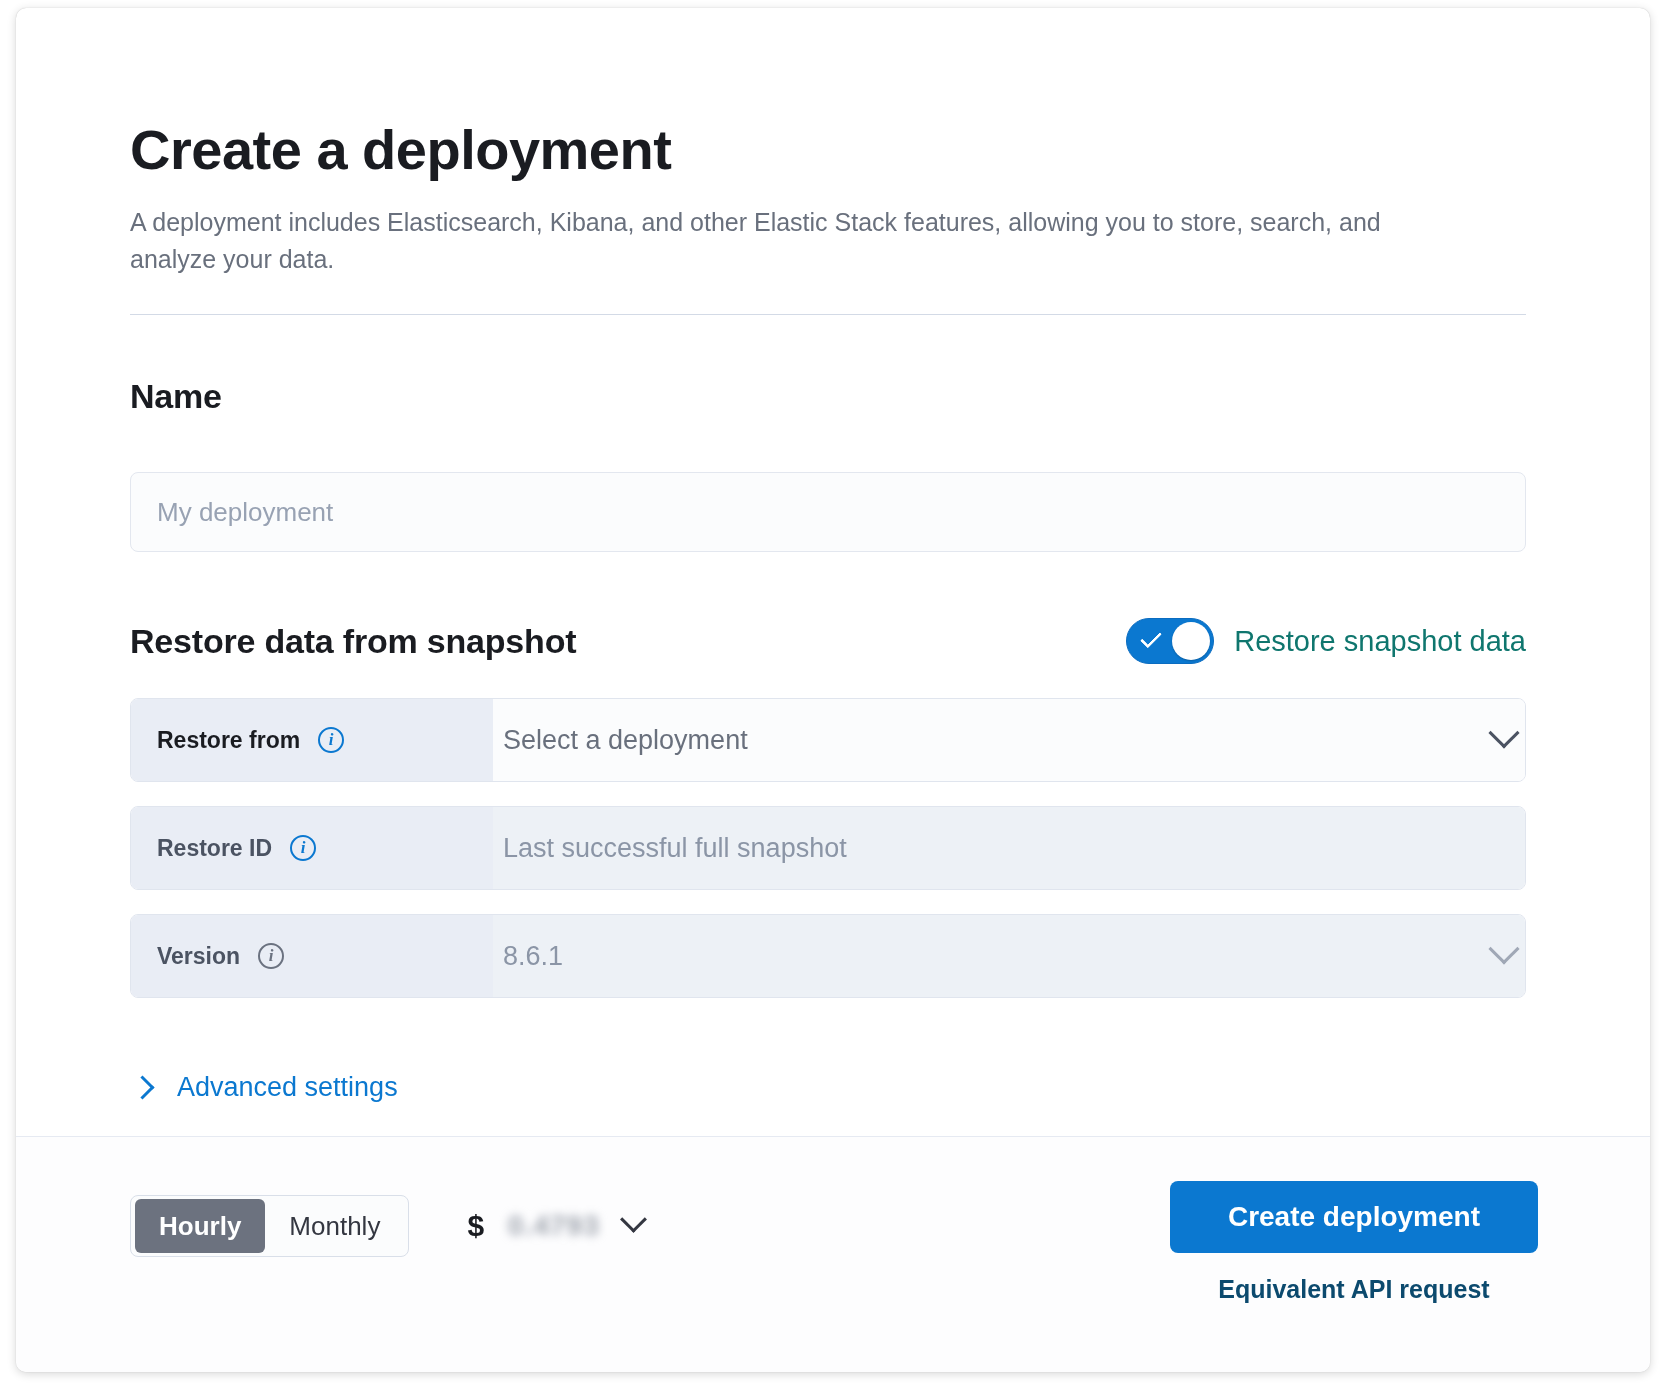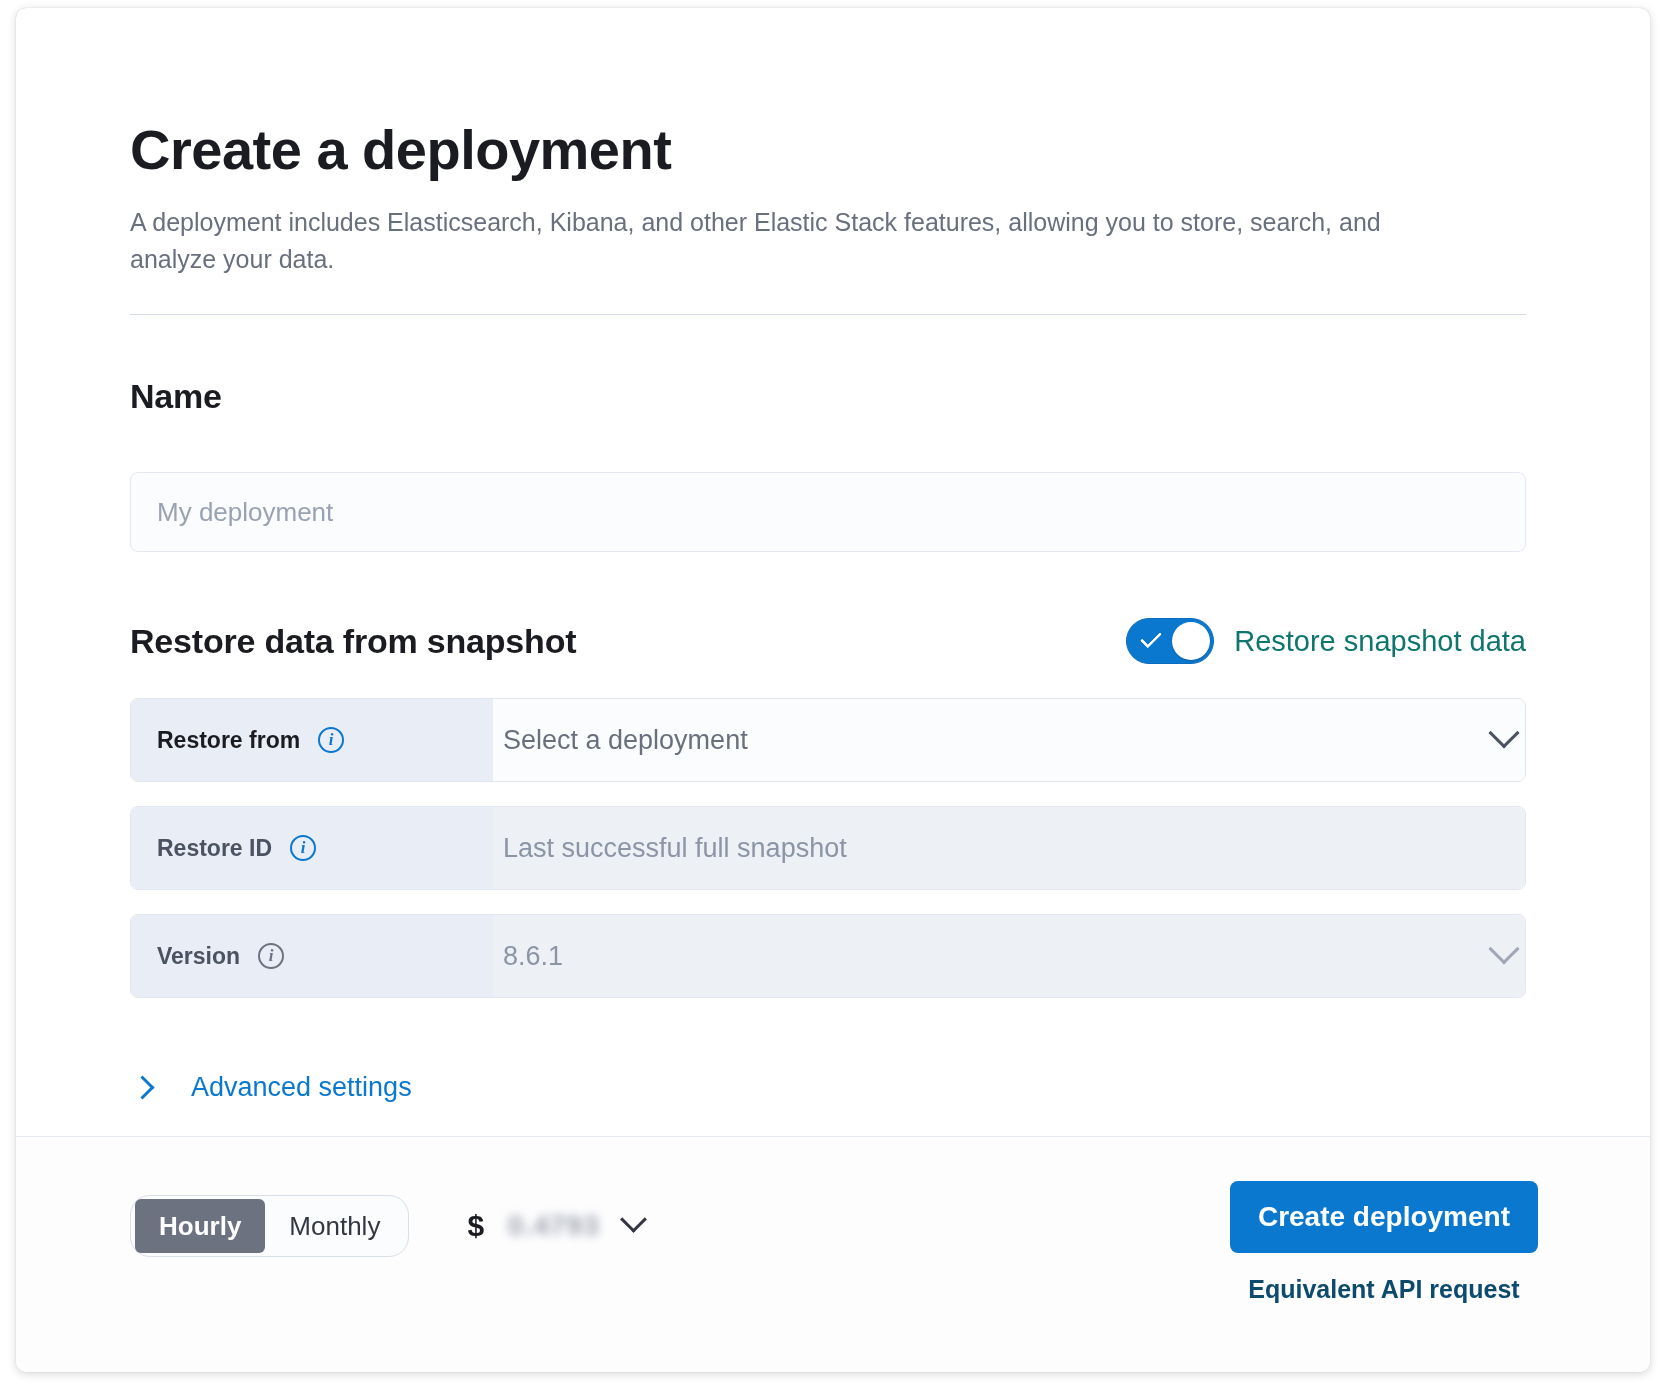--- a/index.html
+++ b/index.html
@@ -202,21 +202,21 @@
     transform: rotate(45deg) translate(-5px,-5px);
     flex: none;
   }
   .chev.muted { border-color: #a0a8b6; }
 
   
   .adv {
     margin-top: 74px;
     display: flex;
     align-items: center;
-    gap: 40px;
+    gap: 26px;
     color: #0b78d0;
     font-size: 27px;
     cursor: pointer;
     width: max-content;
   }
   .chev-right {
     width: 17px; height: 17px;
     border-right: 3.5px solid #0b78d0;
     border-top: 3.5px solid #0b78d0;
     transform: rotate(45deg);
@@ -239,21 +239,21 @@
     top: 58px;
     display: flex;
     align-items: center;
     gap: 58px;
   }
 
   .segmented {
     display: flex;
     background: #fbfcfd;
     border: 1px solid #d9dfe9;
-    border-radius: 20px;
+    border-radius: 8px;
     padding: 4px;
     height: 62px;
     align-items: center;
   }
   .seg {
     height: 54px;
     padding: 0 24px;
     display: flex;
     align-items: center;
     font-size: 26px;
@@ -300,21 +300,21 @@
     display: flex;
     flex-direction: column;
     align-items: center;
   }
   .btn-primary {
     background: #0b78d0;
     color: #ffffff;
     border: none;
     border-radius: 8px;
     height: 72px;
-    padding: 0 28px;
+    padding: 0 58px;
     font-size: 28px;
     font-weight: 700;
     font-family: "Liberation Sans", sans-serif;
     cursor: pointer;
     white-space: nowrap;
   }
   .api-link {
     margin-top: 22px;
     color: #0c4a6e;
     font-size: 25px;

